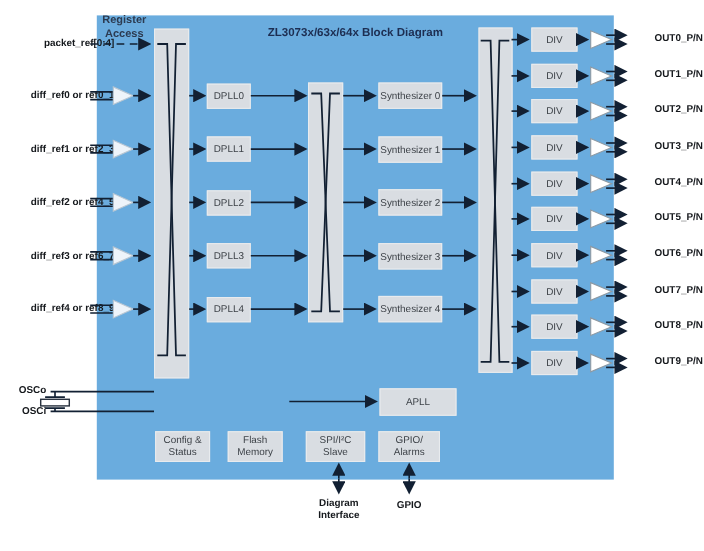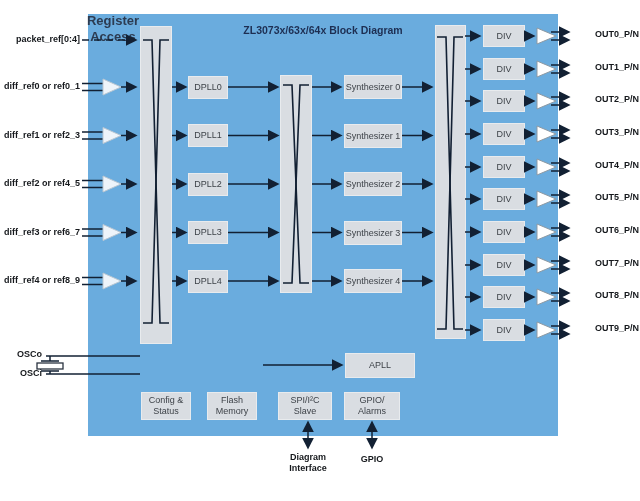--- a/index.html
+++ b/index.html
@@ -12,23 +12,23 @@
   body{font-family:"Liberation Sans",sans-serif;background:#ffffff;}
   #stage{position:relative;width:640px;height:501px;background:#ffffff;overflow:hidden;}
   #chip{position:absolute;left:88px;top:14px;width:470px;height:422px;background:var(--chip-bg);}
   .xbar{position:absolute;background:var(--block-fill);border:1px solid #e8ebee;box-sizing:border-box;}
   .blk{position:absolute;background:var(--block-fill);border:1px solid #e8ebee;box-sizing:border-box;
        color:#3d4248;font-size:9px;line-height:1.2;display:flex;align-items:center;justify-content:center;
        text-align:center;white-space:pre-line;}
   .title{position:absolute;left:88px;top:24px;width:470px;text-align:center;
          font-size:10.5px;font-weight:bold;color:var(--title-color);}
   .lbl{position:absolute;font-size:9px;font-weight:bold;color:#15181c;line-height:1.25;}
-  .in-lbl{left:0;width:80px;text-align:right;}
+  .in-lbl{left:0;width:80px;text-align:right;padding-left:24px;}
   .out-lbl{left:577px;width:62px;text-align:right;}
-  .reg-lbl{left:84px;top:13px;width:58px;text-align:center;font-size:13px;color:#2c3b51;white-space:pre-line;}
+  .reg-lbl{left:84px;top:13px;width:58px;text-align:center;font-size:10px;color:#2c3b51;white-space:pre-line;}
   .osc-lbl{left:6px;width:36px;text-align:right;}
   .ext-lbl{text-align:center;white-space:pre-line;}
   #wires{position:absolute;left:0;top:0;width:640px;height:501px;pointer-events:none;}
   #wires .p{stroke:var(--line);stroke-width:1.5;fill:none;}
   #wires .s{stroke:var(--line);stroke-width:1.5;fill:none;marker-end:url(#ah);}
   #wires .x{stroke:var(--line);stroke-width:1.6;fill:none;}
   #wires .dash{stroke-dasharray:7 5;}
   #wires .tri-in{fill:#eef4fa;stroke:#b8c6d2;stroke-width:1;}
   #wires .tri-out{fill:#ffffff;stroke:#8d99a3;stroke-width:1;}
   #wires .xtal{stroke:#2a3340;stroke-width:1.3;fill:#ffffff;}

